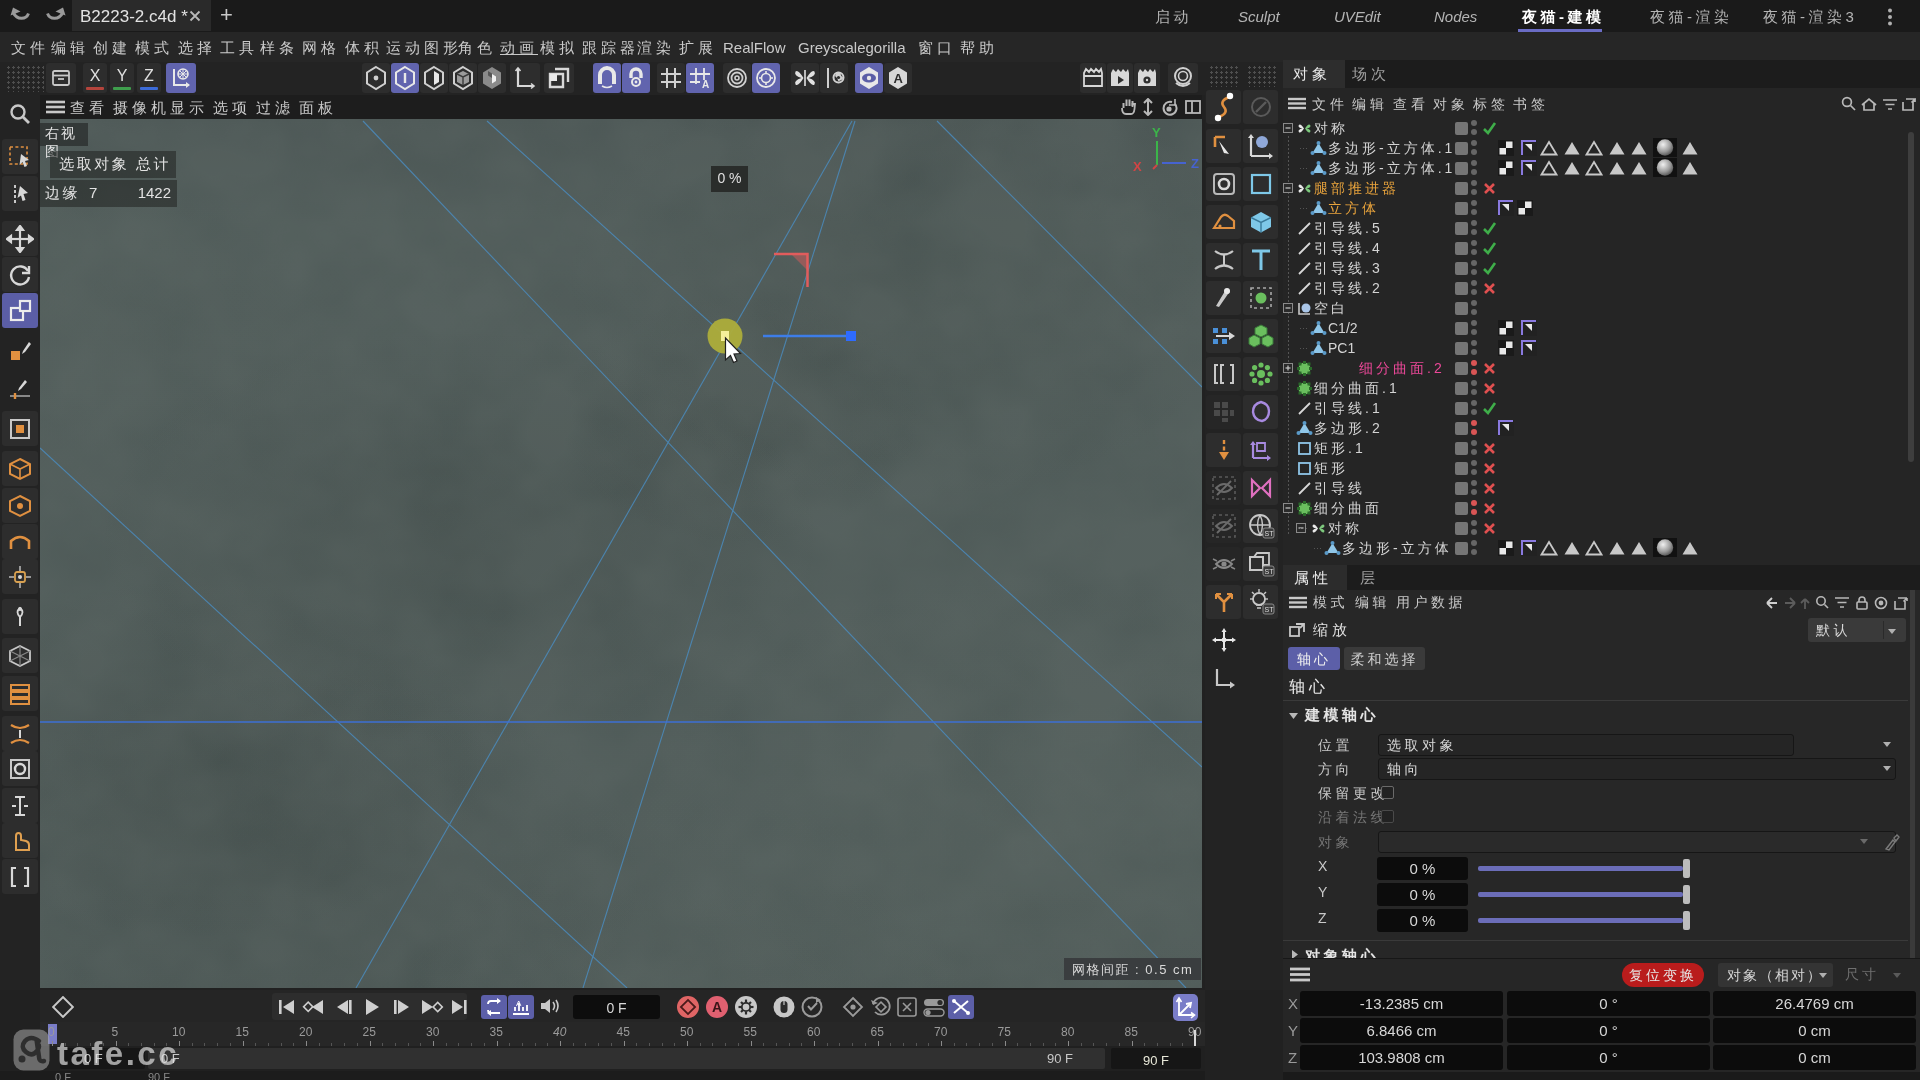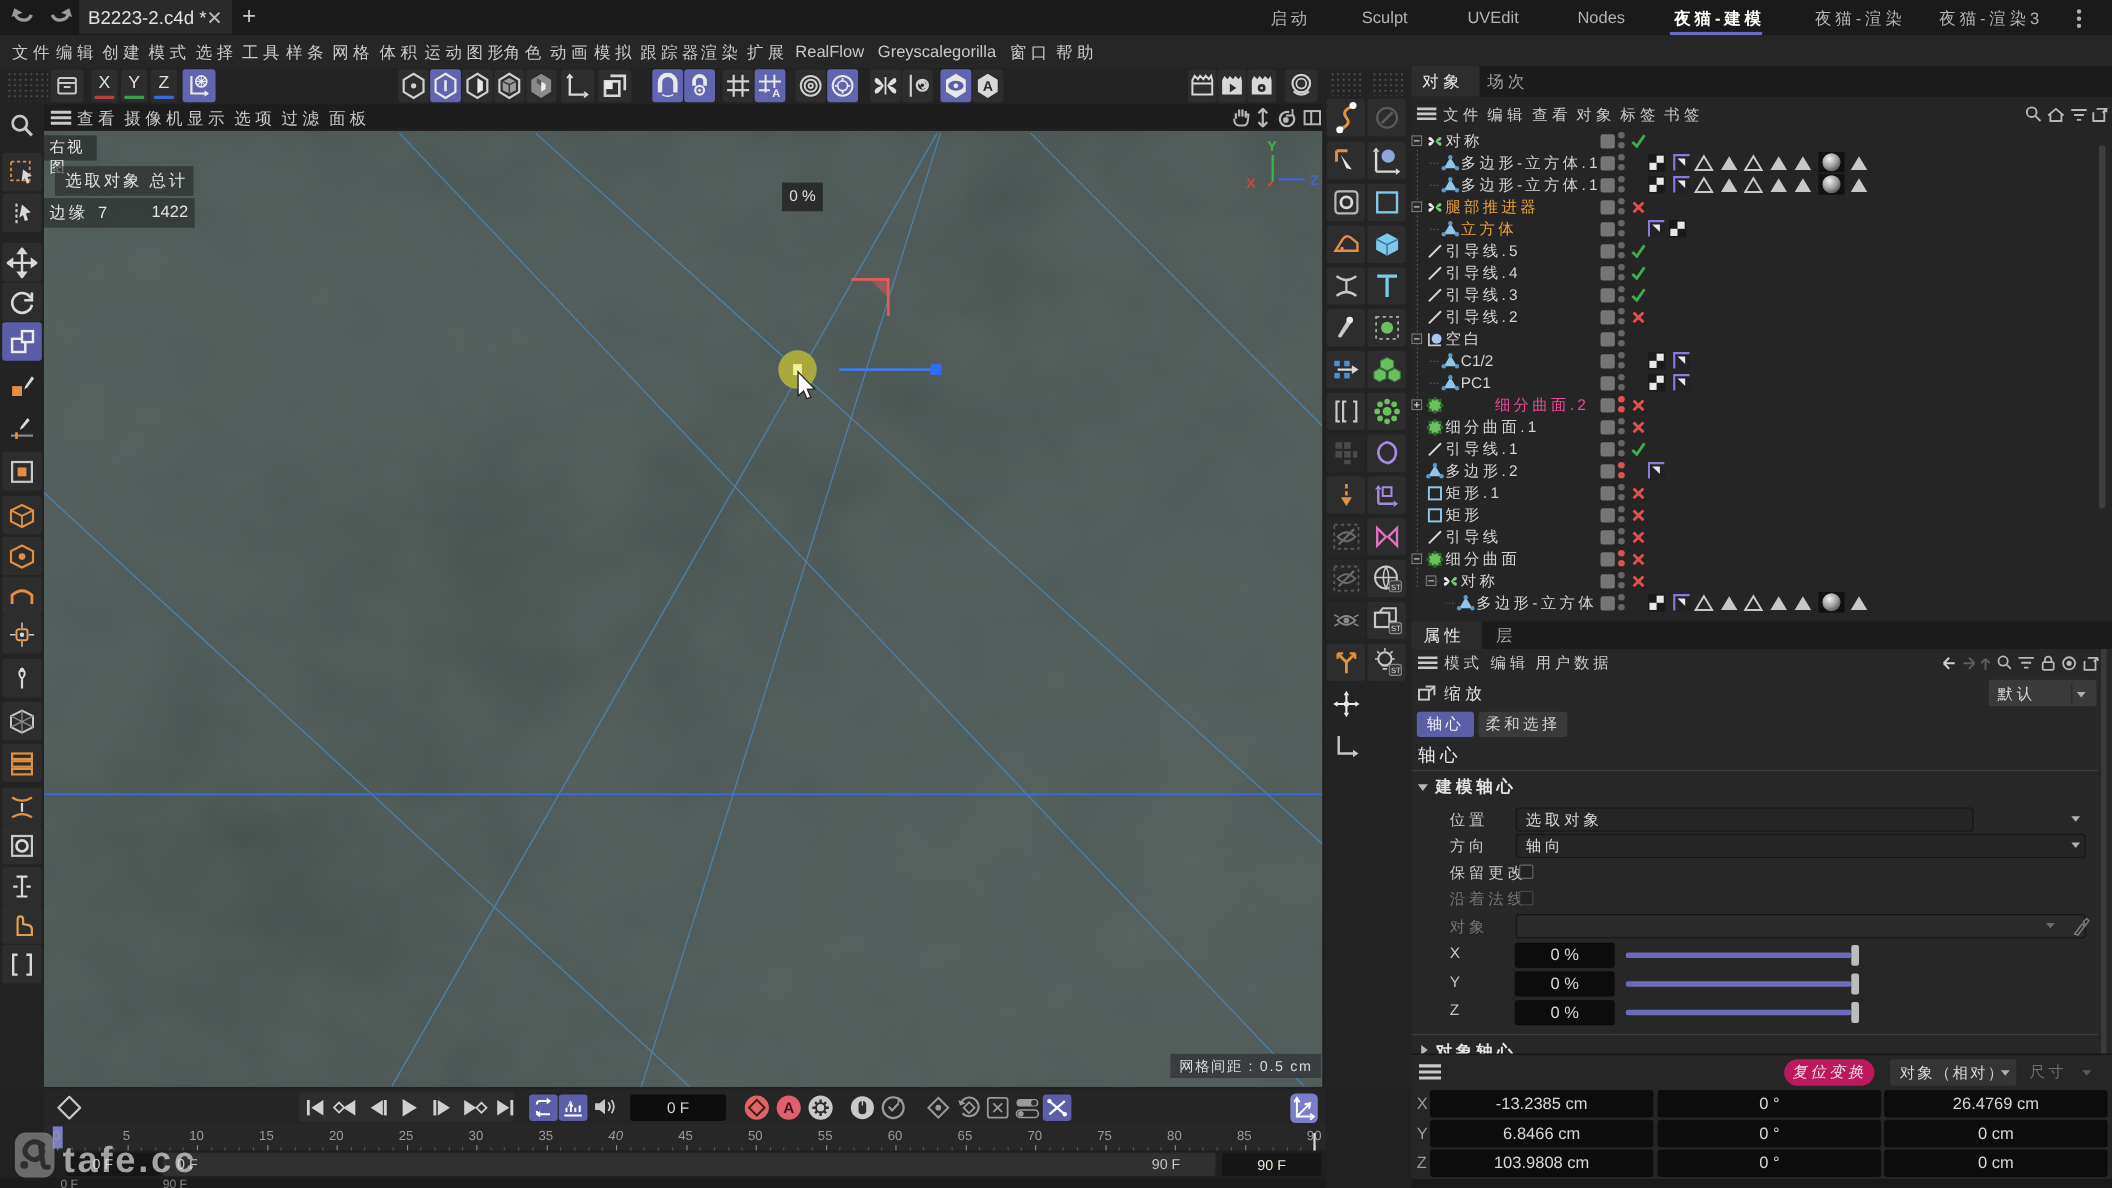--- a/index.html
+++ b/index.html
@@ -1,20 +1,20 @@
 <!DOCTYPE html>
 <html><head><meta charset="utf-8">
 <style>
 html,body{margin:0;padding:0;background:#1e1e1e;}
 *{box-sizing:border-box;font-family:"Liberation Sans",sans-serif;}
 #app{position:relative;width:1920px;height:1080px;overflow:hidden;background:#212121;color:#ccc;}
 .abs{position:absolute;}
 .tx{position:absolute;white-space:nowrap;}
 .lt{top:8px;font-size:15px;color:#b4b4b4;letter-spacing:3.5px;}
-.lti{letter-spacing:0;}
+.lti{font-style:italic;letter-spacing:0;}
 .mm{top:39px;font-size:15px;color:#c9c9c9;letter-spacing:4px;}
 .tb{position:absolute;top:63px;height:30px;background:#2d2d2d;border-radius:3px;display:flex;align-items:center;justify-content:center;}
 .tbp{background:#6164ae;}
 .ax{font-size:16px;color:#e0e0e0;position:relative;top:-2px;}
 .tb i{position:absolute;left:3px;right:3px;bottom:3px;height:3px;border-radius:1px;}
 .vm{top:99px;font-size:15px;color:#c9c9c9;letter-spacing:4px;}
 .lic{position:absolute;left:2px;width:36px;height:35px;display:flex;align-items:center;justify-content:center;background:#2d2d2d;border-radius:3px;}
 .ric{position:absolute;width:35px;height:34px;display:flex;align-items:center;justify-content:center;background:#2d2d2d;border-radius:3px;}
 .om1{top:96px;font-size:14px;color:#c9c9c9;letter-spacing:4px;}
 .am{font-size:14px;color:#c9c9c9;letter-spacing:3.5px;}
@@ -64,21 +64,21 @@
 <div class="tx mm" style="left:51px;">编辑</div>
 <div class="tx mm" style="left:93px;">创建</div>
 <div class="tx mm" style="left:135px;">模式</div>
 <div class="tx mm" style="left:178px;">选择</div>
 <div class="tx mm" style="left:220px;">工具</div>
 <div class="tx mm" style="left:260px;">样条</div>
 <div class="tx mm" style="left:302px;">网格</div>
 <div class="tx mm" style="left:345px;">体积</div>
 <div class="tx mm" style="left:386px;">运动图形</div>
 <div class="tx mm" style="left:458px;">角色</div>
-<div class="tx mm" style="left:500px;">动画</div>
+<div class="tx mm" style="left:500px;text-decoration:underline;">动画</div>
 <div class="tx mm" style="left:540px;">模拟</div>
 <div class="tx mm" style="left:582px;">跟踪器</div>
 <div class="tx mm" style="left:637px;">渲染</div>
 <div class="tx mm" style="left:679px;">扩展</div>
 <div class="tx mm" style="left:723px;letter-spacing:0;">RealFlow</div>
 <div class="tx mm" style="left:798px;letter-spacing:0;">Greyscalegorilla</div>
 <div class="tx mm" style="left:918px;">窗口</div>
 <div class="tx mm" style="left:960px;">帮助</div>
 
 <div class="abs" style="left:0;top:62px;width:1920px;height:33px;background:#232323;"></div>
@@ -1286,21 +1286,21 @@
 
 <div class="abs" style="left:1283px;top:958px;width:637px;height:114px;background:#272727;"></div>
 <div class="abs" style="left:1283px;top:958px;width:637px;height:114px;background:#262626;border-top:1px solid #171717;"></div>
 <svg class="abs" style="left:1290px;top:967px" width="20" height="15">
       <g stroke="#c8c8c8" stroke-width="2.8">
         <line x1="0" y1="2" x2="20" y2="2"></line>
         <line x1="0" y1="7.5" x2="20" y2="7.5"></line>
         <line x1="0" y1="13" x2="20" y2="13"></line>
       </g>
     </svg>
-<div class="abs" style="left:1622px;top:963px;width:82px;height:24px;background:#be185d;border-radius:12px;text-align:center;font-style:italic;"><span style="font-size:14px;color:#e6e6e6;position:relative;top:3px;letter-spacing:3px;">复位变换</span></div>
+<div class="abs" style="left:1622px;top:963px;width:82px;height:24px;background:#b91c1c;border-radius:12px;text-align:center;"><span style="font-size:14px;color:#e6e6e6;position:relative;top:3px;letter-spacing:3px;">复位变换</span></div>
 <div class="abs" style="left:1718px;top:963px;width:115px;height:24px;background:#343434;border-radius:3px;">
       <span style="position:absolute;left:9px;top:4px;font-size:14px;color:#d8d8d8;letter-spacing:2px;">对象（相对）</span>
     </div>
 <div class="car" style="left:1819px;top:973px;"></div>
 <div class="tx" style="left:1845px;top:966px;font-size:14px;color:#6f6f6f;letter-spacing:3px;">尺寸</div>
 <div class="car" style="left:1893px;top:973px;border-top-color:#5a5a5a;"></div>
 <div class="tx cl" style="left:1288px;top:995px;">X</div>
 <div class="tx cl" style="left:1288px;top:1022px;">Y</div>
 <div class="tx cl" style="left:1288px;top:1049px;">Z</div>
 <div class="vbox cv" style="left:1300px;top:991px;"><span>-13.2385 cm</span></div>

